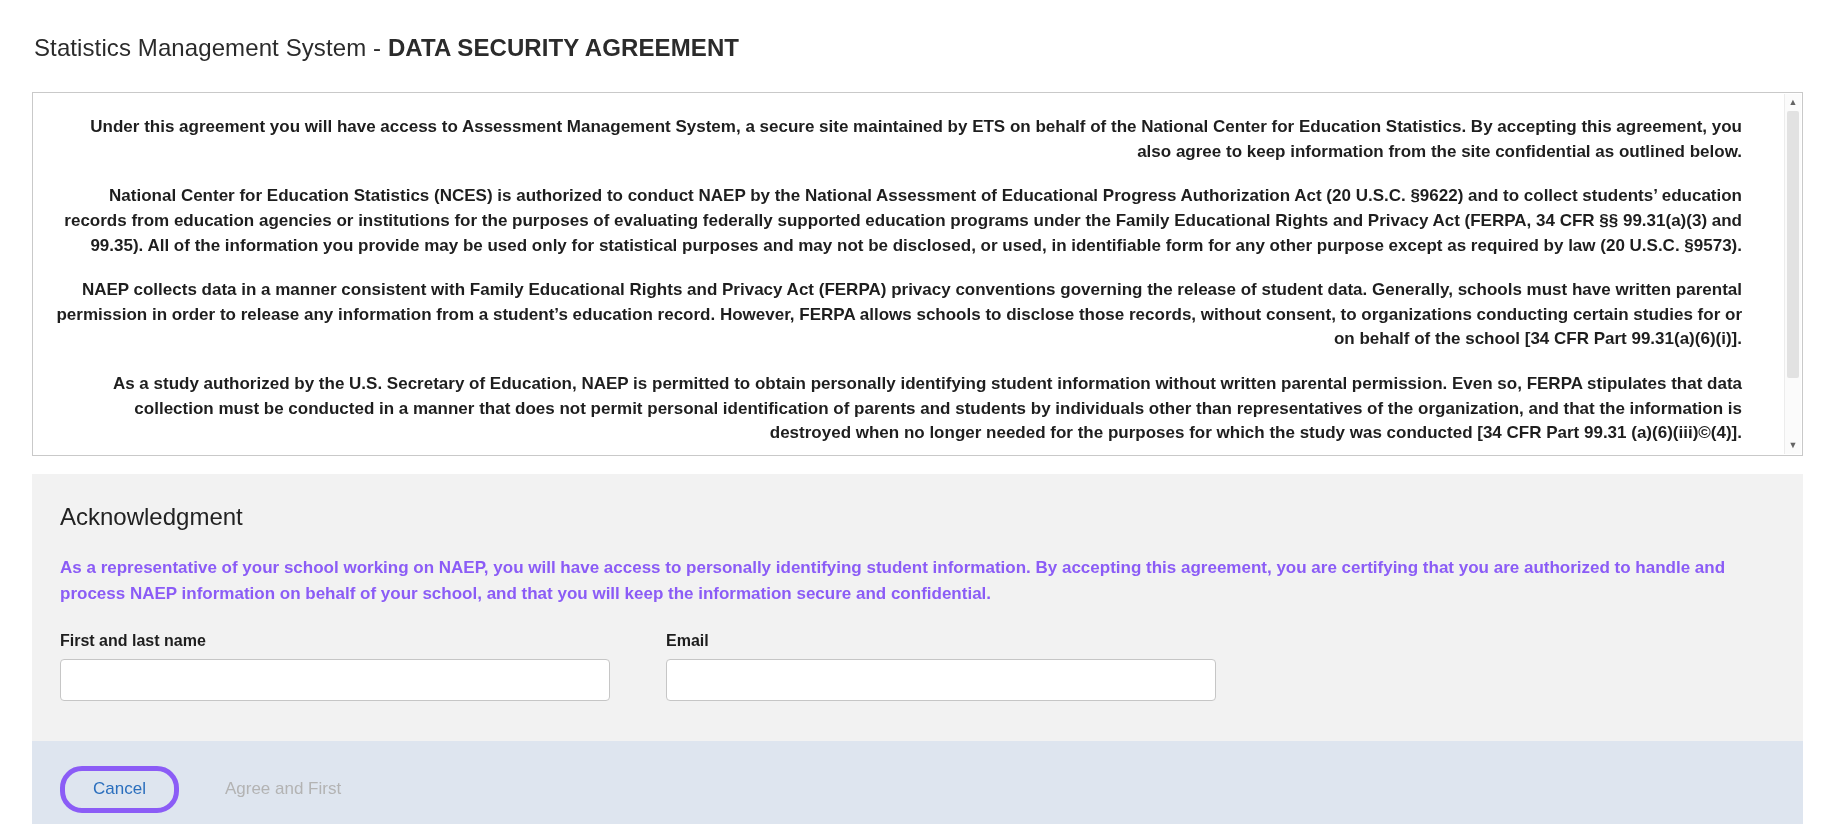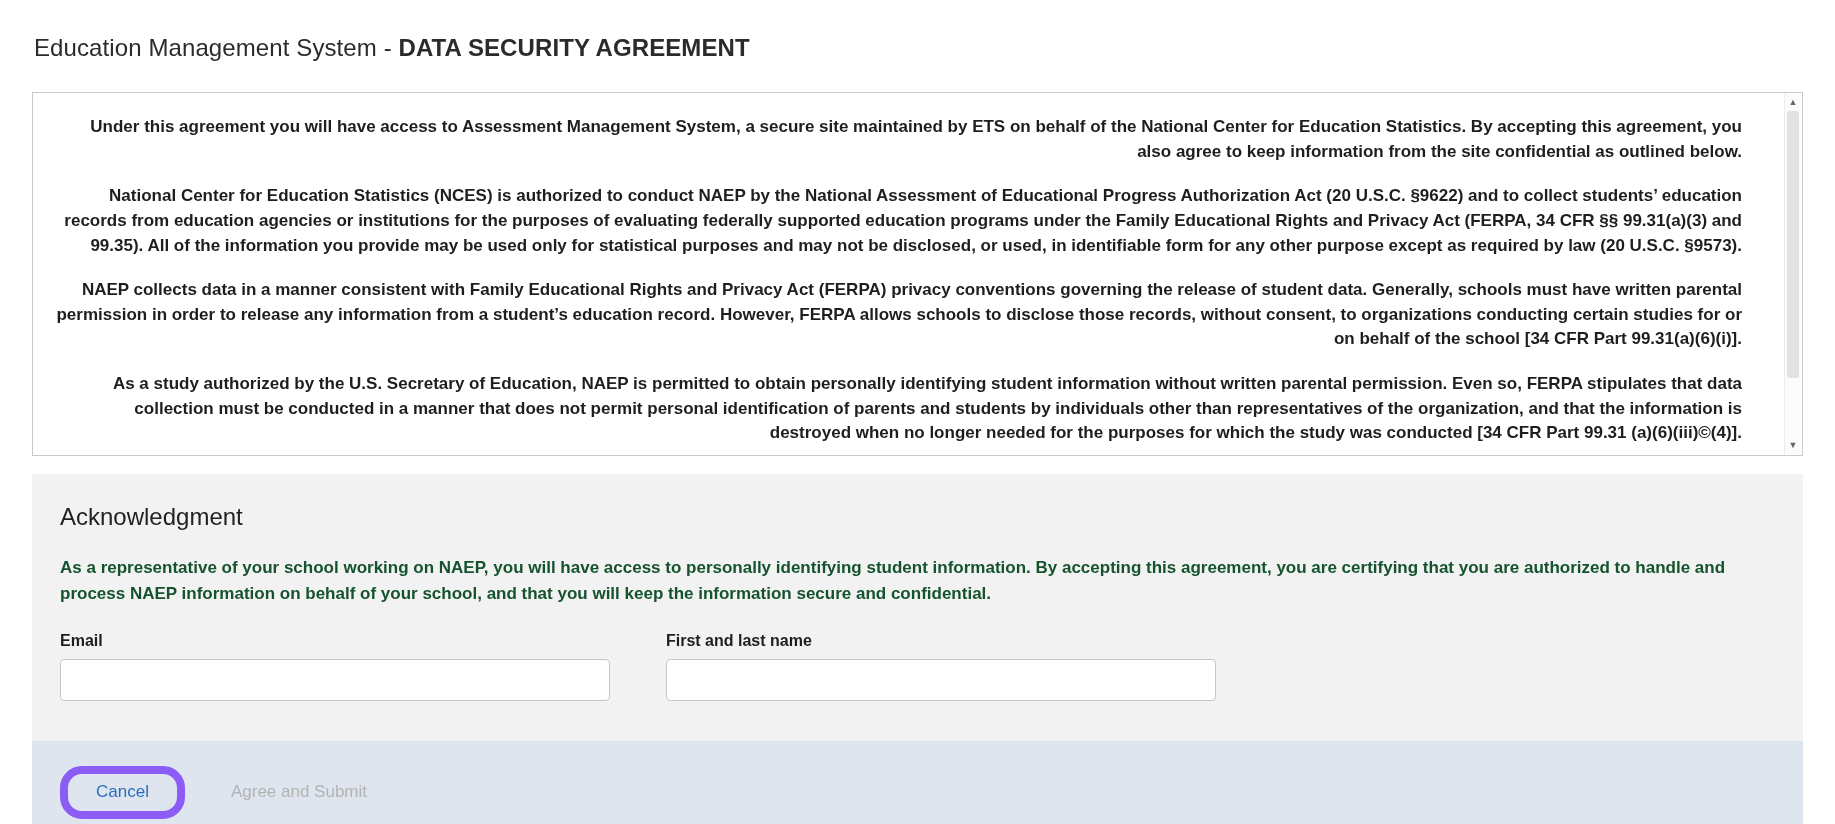--- a/index.html
+++ b/index.html
@@ -81,21 +81,21 @@
   .ack-heading {
     font-size: 24px;
     font-weight: 400;
     color: #222222;
     margin: 3px 0 24px 0;
   }
   .ack-body {
     font-size: 17px;
     font-weight: 700;
     line-height: 1.5;
-    color: #14532d;
+    color: #8b5cf6;
     margin: 0 0 26px 0;
   }
   .fields { display: flex; gap: 56px; }
   .field label {
     display: block;
     font-size: 16px;
     font-weight: 700;
     color: #1e1e1e;
     margin-bottom: 9px;
   }
@@ -112,21 +112,21 @@
   }
 
   
   .footer {
     background: #dee5ef;
     padding: 25px 28px;
     display: flex;
     align-items: center;
   }
   .cancel-btn {
-    border: 8px solid #8b5cf6;
+    border: 5px solid #8b5cf6;
     color: #2a6ebd;
     background: transparent;
     font-family: "Liberation Sans", sans-serif;
     font-size: 17px;
     border-radius: 22px;
     padding: 9px 28px;
     cursor: pointer;
     line-height: 1.1;
   }
   .submit-btn {
@@ -139,21 +139,21 @@
     padding: 9px 10px;
     cursor: default;
   }
 </style>
 </head>
 <body>
 
 <div class="page">
 
   <h1 class="page-title">
-    <span>Education Management System -</span>
+    <span>Statistics Management System -</span>
     <span class="bold">DATA SECURITY AGREEMENT</span>
   </h1>
 
   <div class="agreement-box">
     <div class="agreement-content">
       <p>Under this agreement you will have access to Assessment Management System, a secure site maintained by ETS on behalf of the National Center for Education Statistics. By accepting this agreement, you also agree to keep information from the site confidential as outlined below.</p>
       <p>National Center for Education Statistics (NCES) is authorized to conduct NAEP by the National Assessment of Educational Progress Authorization Act (20 U.S.C. §9622) and to collect students’ education records from education agencies or institutions for the purposes of evaluating federally supported education programs under the Family Educational Rights and Privacy Act (FERPA, 34 CFR §§ 99.31(a)(3) and 99.35). All of the information you provide may be used only for statistical purposes and may not be disclosed, or used, in identifiable form for any other purpose except as required by law (20 U.S.C. §9573).</p>
       <p>NAEP collects data in a manner consistent with Family Educational Rights and Privacy Act (FERPA) privacy conventions governing the release of student data. Generally, schools must have written parental permission in order to release any information from a student’s education record. However, FERPA allows schools to disclose those records, without consent, to organizations conducting certain studies for or on behalf of the school [34 CFR Part 99.31(a)(6)(i)].</p>
       <p>As a study authorized by the U.S. Secretary of Education, NAEP is permitted to obtain personally identifying student information without written parental permission. Even so, FERPA stipulates that data collection must be conducted in a manner that does not permit personal identification of parents and students by individuals other than representatives of the organization, and that the information is destroyed when no longer needed for the purposes for which the study was conducted [34 CFR Part 99.31 (a)(6)(iii)©(4)].</p>
     </div>
@@ -164,28 +164,28 @@
       </div>
       <div class="sb-arrow">▼</div>
     </div>
   </div>
 
   <div class="ack-section">
     <h2 class="ack-heading">Acknowledgment</h2>
     <p class="ack-body">As a representative of your school working on NAEP, you will have access to personally identifying student information. By accepting this agreement, you are certifying that you are authorized to handle and process NAEP information on behalf of your school, and that you will keep the information secure and confidential.</p>
     <div class="fields">
       <div class="field">
-        <label>Email</label>
+        <label>First and last name</label>
         <input type="text" value="" style="">
       </div>
       <div class="field">
-        <label>First and last name</label>
+        <label>Email</label>
         <input type="text" value="" style="">
       </div>
     </div>
   </div>
 
   <div class="footer">
     <button class="cancel-btn">Cancel</button>
-    <button class="submit-btn" disabled="">Agree and Submit</button>
+    <button class="submit-btn" disabled="">Agree and First</button>
   </div>
 
 </div>
 
 </body></html>

